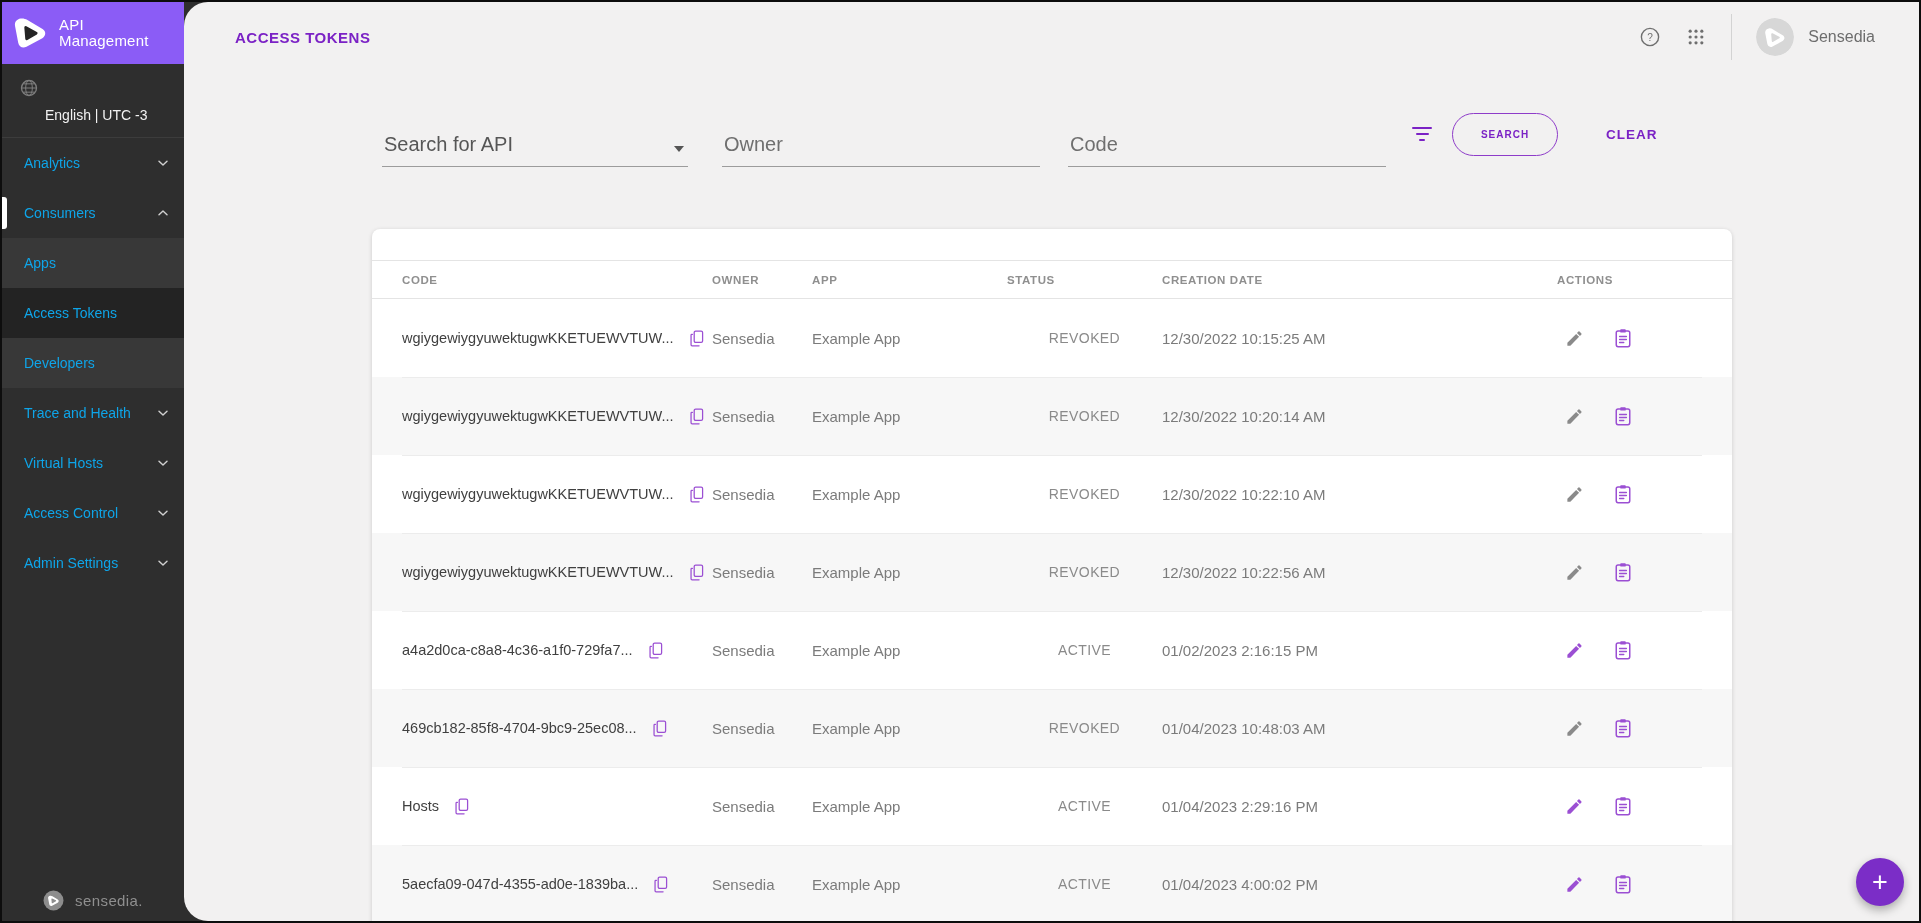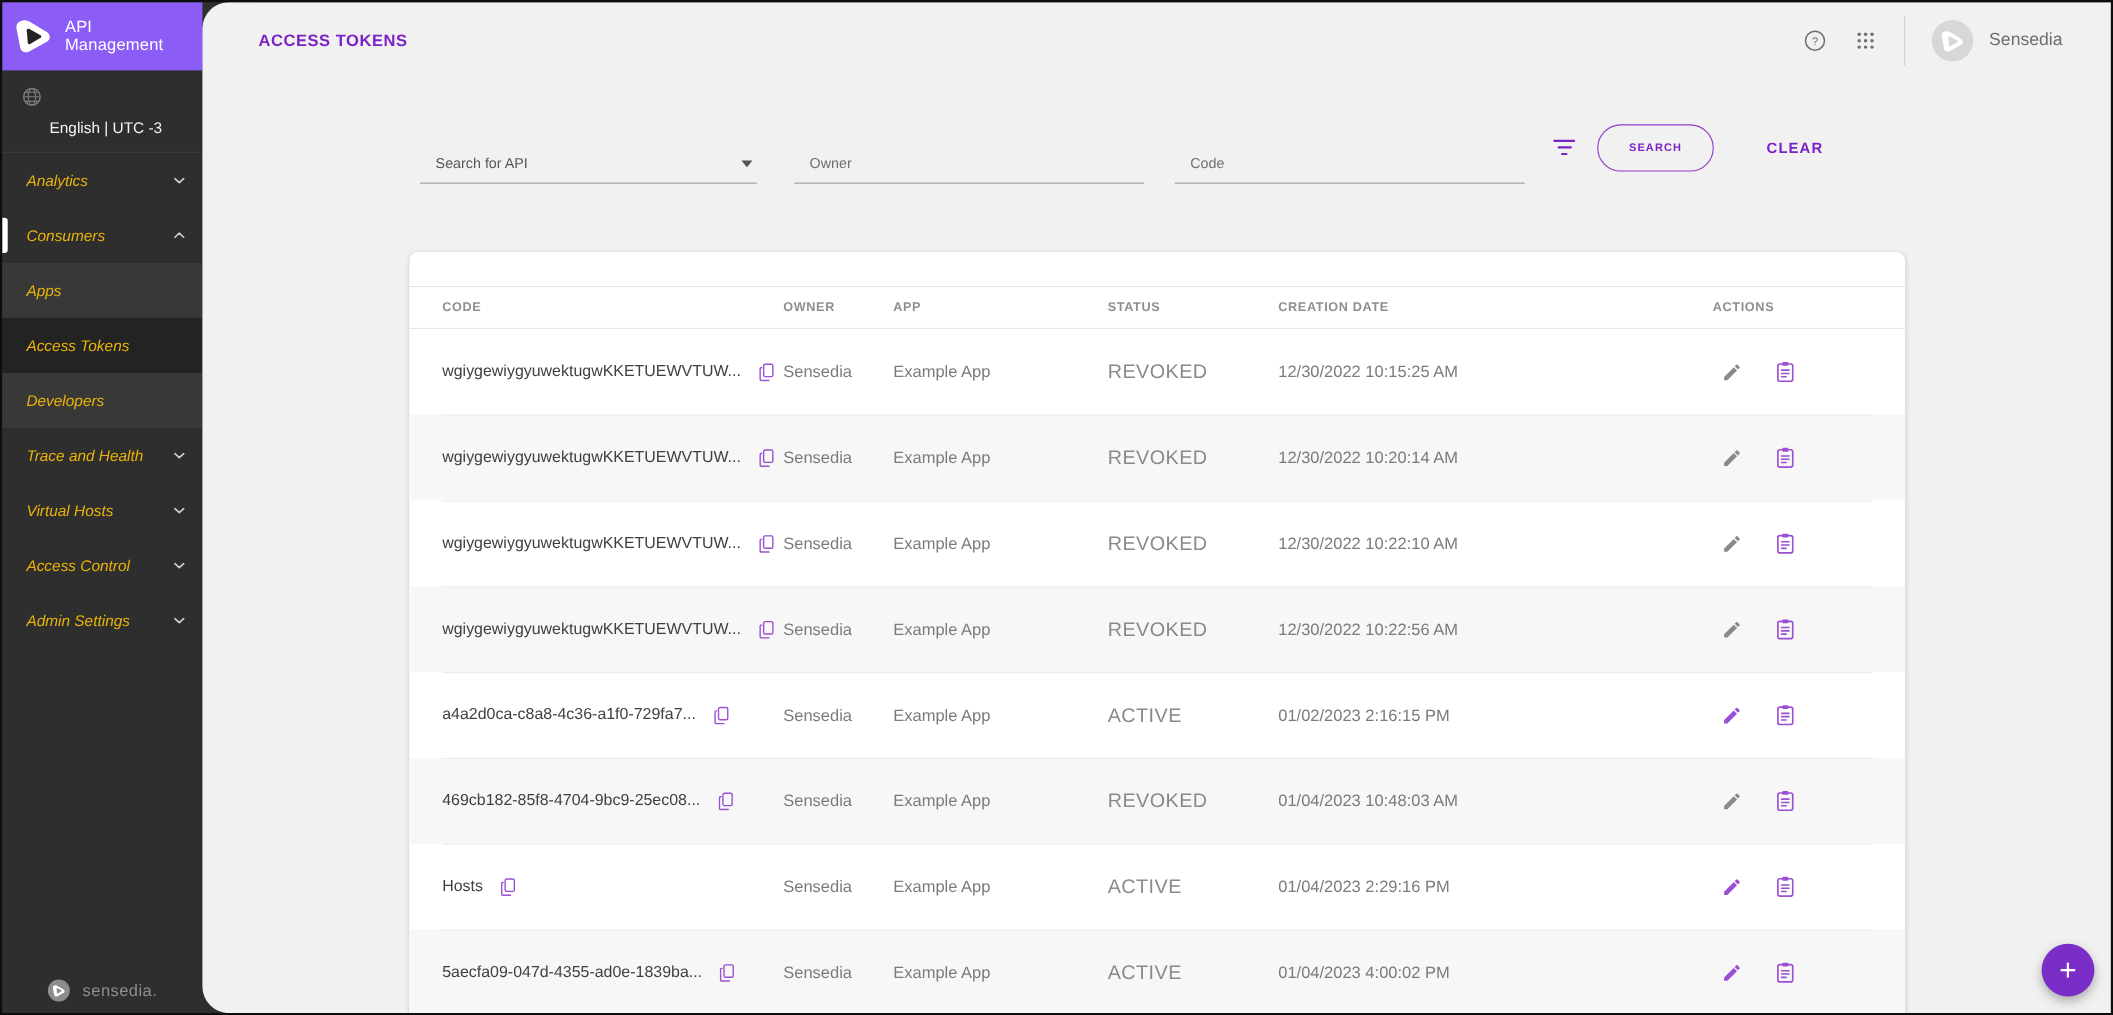--- a/index.html
+++ b/index.html
@@ -10,21 +10,21 @@
 
   
   .sidebar { position:absolute; left:0; top:0; bottom:0; width:182px; background:#2e2e2e; }
   .logo-block { height:62px; background:#8b5cf6; display:flex; align-items:center; padding-left:9px; gap:10px; }
   .logo-text { color:#fff; font-size:15px; line-height:16px; font-weight:500; letter-spacing:.2px; }
   .locale-block { padding:14px 0 14px 17px; border-bottom:1px solid rgba(255,255,255,.07); }
   .locale-block .globe { opacity:.65; }
   .locale-label { margin-top:5px; color:#f2f2f2; font-size:14px;margin-left:26px; }
 
   .nav-item { position:relative; height:50px; display:flex; align-items:center;
-    padding-left:22px; color:#eab308; font-size:14px; cursor:pointer;font-style:italic; }
+    padding-left:22px; color:#0ea5e9; font-size:14px; cursor:pointer; }
   .nav-item.sub { background:#383838; }
   .nav-item.sub.selected { background:#232323; }
   .nav-item.expanded::before { content:""; position:absolute; left:0; top:9px; width:5px; height:32px;
     background:#fff; border-radius:0 3px 3px 0; }
   .nav-item .chev { position:absolute; right:13px; top:50%; margin-top:-8px; width:16px; height:16px; }
   .nav-item.expanded .chev { transform:rotate(180deg); }
 
   .sidebar-footer { position:absolute; left:0; right:0; bottom:10px; display:flex;
     justify-content:center; align-items:center; gap:11px; color:#8f8f8f; font-size:15px; letter-spacing:.4px; }
 
@@ -37,21 +37,21 @@
   .page-title { margin-left:51px; color:#7b22c5; font-size:15px; font-weight:bold; letter-spacing:.5px; }
   .topbar-right { margin-left:auto; display:flex; align-items:center; padding-right:44px; gap:24px; }
   .icon-btn { width:22px; height:22px; display:flex; align-items:center; justify-content:center; cursor:pointer; }
   .v-divider { width:1px; height:46px; background:#d3d3d3; }
   .avatar { width:38px; height:38px; border-radius:50%; }
   .user-name { color:#6d6d6d; font-size:16px; margin-left:-10px; }
 
   
   .filters { position:absolute; top:95px; left:0; right:0; height:80px; }
   .field { position:absolute; top:18px; height:52px; border-bottom:1px solid #9c9c9c; }
-  .field .flabel { position:absolute; left:14px; bottom:10px; font-size:13px; color:#6f6f6f; }
+  .field .flabel { position:absolute; left:2px; bottom:10px; font-size:20px; color:#6f6f6f; }
   .field.select .flabel { color:#565656; }
   .field .caret { position:absolute; right:4px; bottom:14px; width:0; height:0;
     border-left:5px solid transparent; border-right:5px solid transparent; border-top:6px solid #555; }
   .f-api   { left:198px; width:306px; }
   .f-owner { left:538px; width:318px; }
   .f-code  { left:884px; width:318px; }
   .filter-icon { position:absolute; left:1228px; top:30px; width:20px; cursor:pointer; }
   .filter-icon i { display:block; height:2.4px; background:#7b22c5; border-radius:2px; margin:0 auto 3.6px; }
   .filter-icon i:nth-child(1){ width:20px; } .filter-icon i:nth-child(2){ width:13px; } .filter-icon i:nth-child(3){ width:6px; }
   .btn-search { position:absolute; left:1268px; top:16px; width:106px; height:43px;
@@ -68,21 +68,21 @@
   .grid-cols { display:grid; grid-template-columns:310px 100px 195px 155px 395px auto;
     align-items:center; padding:0 30px; }
   .thead { margin-top:31px; height:39px; border-top:1px solid #e4e4e4; border-bottom:1px solid #e4e4e4; }
   .thead span { font-size:11.5px; color:#8f8f8f; font-weight:600; letter-spacing:.6px; }
   .trow { height:78px; position:relative; }
   .trow.alt { background:#f7f7f7; }
   .trow + .trow::before { content:""; position:absolute; top:0; left:30px; right:30px; height:1px; background:#ececec; }
   .cell-code { display:flex; align-items:center; gap:16px; color:#404040; font-size:14.5px; }
   .copy-btn { display:flex; cursor:pointer; }
   .cell-gray { color:#7b7b7b; font-size:15px; }
-  .cell-status { color:#8a8a8a; font-size:18px; letter-spacing:.4px; }
+  .cell-status { color:#8a8a8a; font-size:14px; letter-spacing:.4px;text-align:center; }
   .cell-actions { display:flex; align-items:center; gap:30px; padding-left:8px; }
   .act-btn { background:none; border:none; cursor:pointer; display:flex; padding:0; }
 
   
   .fab { position:absolute; left:1672px; top:856px; width:48px; height:48px; border-radius:50%;
     background:#7b2dc7; color:#fff; border:none; font-size:27px; font-weight:300; line-height:44px;
     cursor:pointer; box-shadow:0 4px 10px rgba(0,0,0,.3);
     font-family:"Liberation Sans","DejaVu Sans",sans-serif; }
 </style>
 </head>

